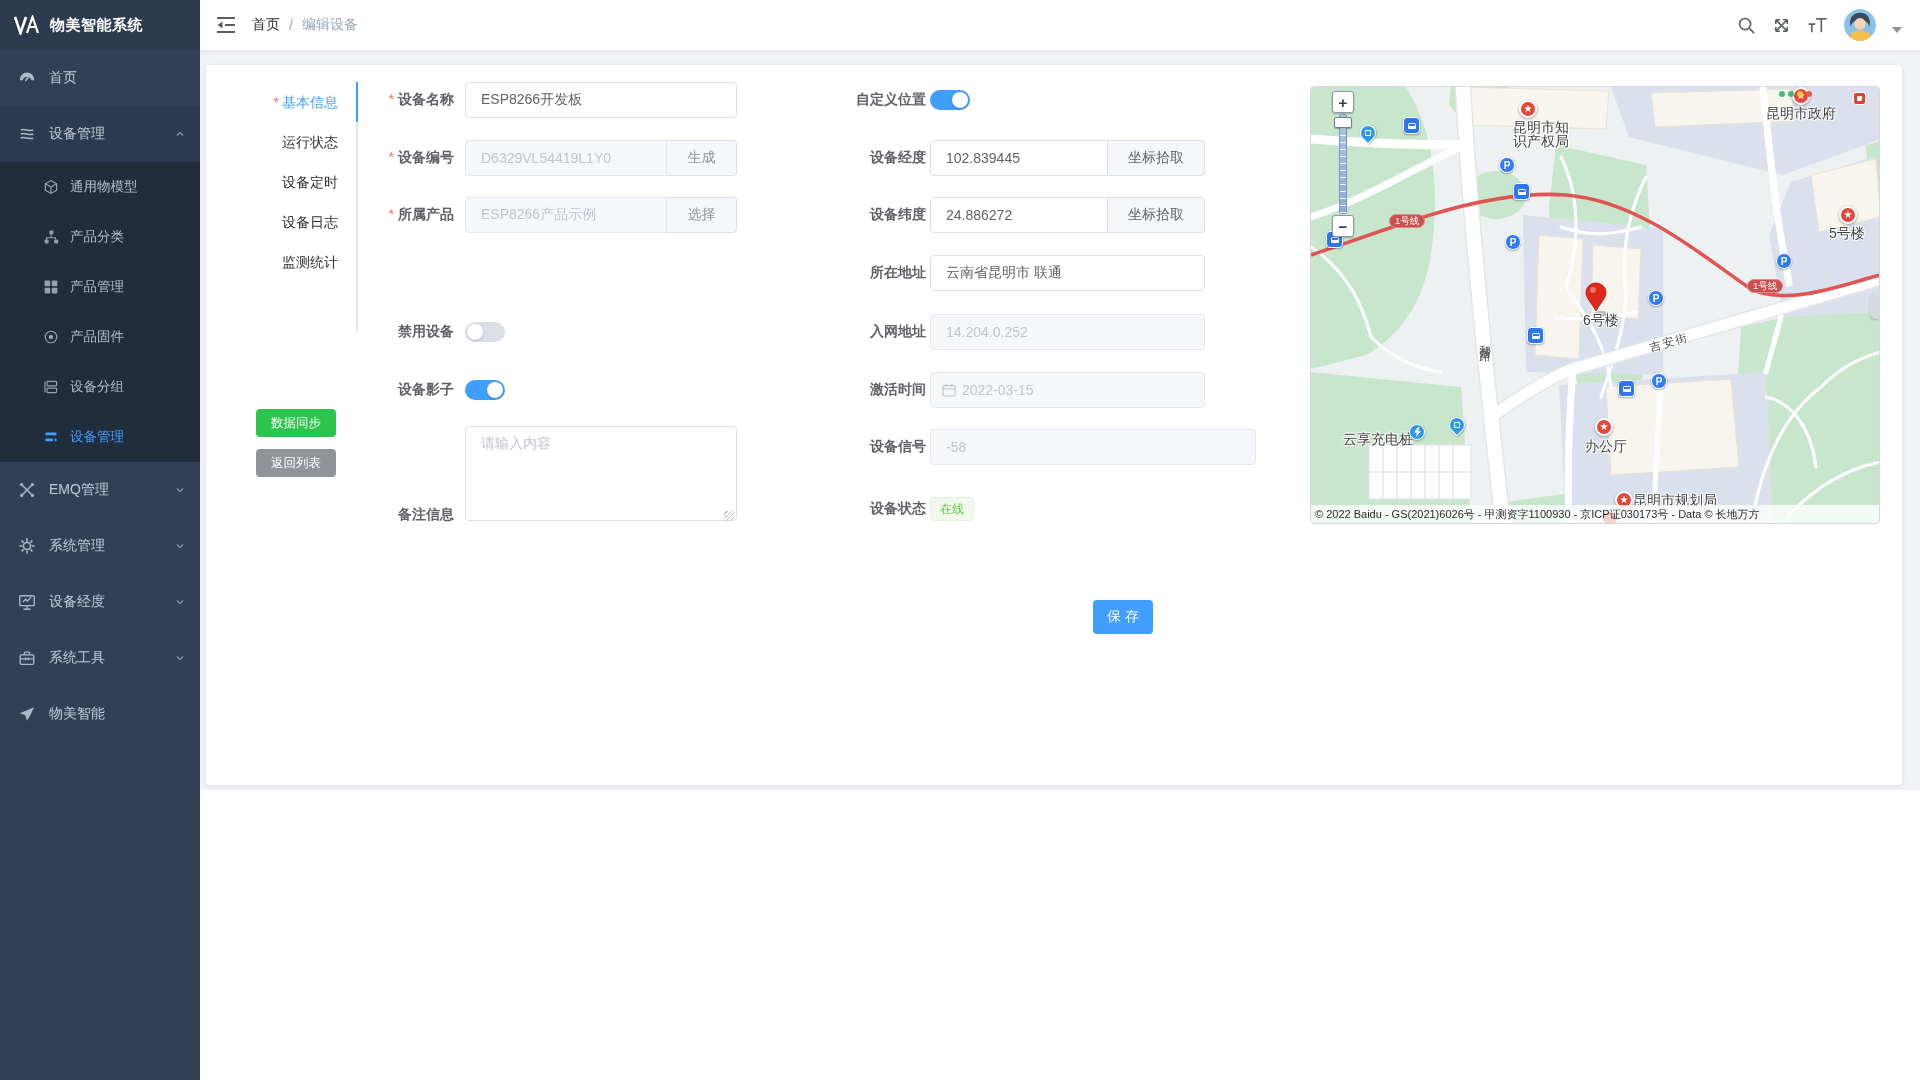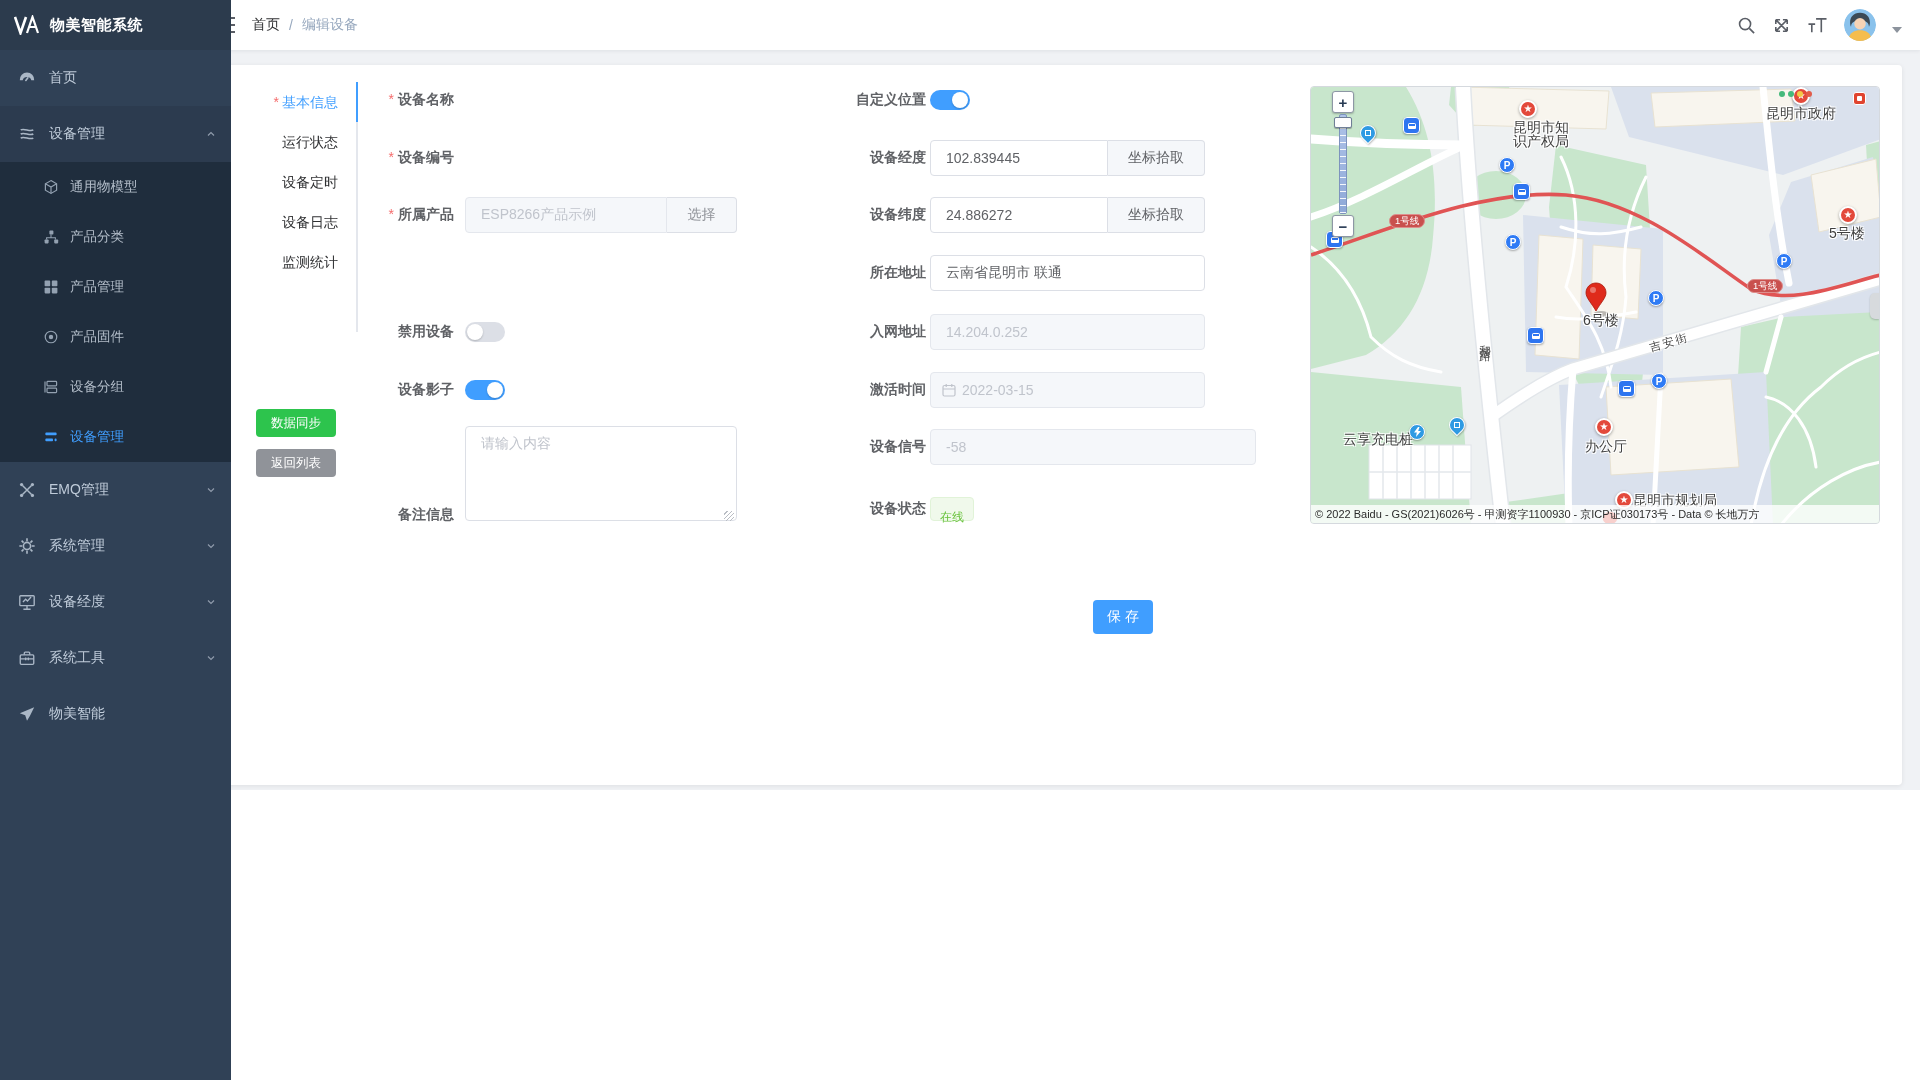--- a/index.html
+++ b/index.html
@@ -1,21 +1,21 @@
 <!DOCTYPE html>
 <html><head>
 <meta charset="utf-8">
 <style>
 *{margin:0;padding:0;box-sizing:border-box}
 html,body{width:1920px;height:1080px;overflow:hidden}
 body{font-family:"Liberation Sans","DejaVu Sans",sans-serif;background:#fff;position:relative;font-size:14px;color:#606266}
 svg{display:block}
 
 
-.sidebar{position:absolute;left:0;top:0;width:231px;height:1080px;background:#304156;z-index:5}
+.sidebar{position:absolute;left:0;top:0;width:200px;height:1080px;background:#304156;z-index:5}
 .logo{height:50px;display:flex;align-items:center;padding-left:14px;background:#2c3b4d}
 .logo-title{color:#fff;font-size:15px;font-weight:bold;margin-left:10px;letter-spacing:.5px}
 .menu-item{display:flex;align-items:center;height:56px;padding:0 14px 0 18px;color:#bfcbd9;cursor:pointer}
 .menu-item .micon{width:18px;height:18px;margin-right:13px;flex:0 0 18px;color:#aab7c6}
 .menu-item .chev{margin-left:auto;color:#8f9bab}
 .menu-item.open-parent{background:rgba(0,0,0,.08)}
 .submenu{background:#1f2d3d}
 .sub-item{height:50px;padding-left:43px;font-size:13.5px;color:#b3bdc9}
 .sub-item .micon{width:16px;height:16px;flex:0 0 16px;margin-right:11px;color:#93a1b1}
 .sub-item.active{color:#409eff}
@@ -68,21 +68,21 @@
 .switch::after{content:"";position:absolute;width:16px;height:16px;border-radius:50%;background:#fff;top:2px;left:2px;box-shadow:0 1px 2px rgba(0,0,0,.2)}
 .switch.on{background:#409eff}
 .switch.on::after{left:auto;right:2px}
 .tarea-wrap{position:relative}
 .tarea{width:272px;height:95px;border:1px solid #dcdfe6;border-radius:4px;padding:8px 15px;font-size:14px;color:#606266;resize:none;outline:none;font-family:inherit}
 .tarea::placeholder{color:#c0c4cc}
 .rz{position:absolute;right:3px;bottom:3px;width:10px;height:10px;cursor:nwse-resize;background:repeating-linear-gradient(135deg,transparent,transparent 2px,#b9bdc4 2px,#b9bdc4 3px)}
 .dateic{margin:0 6px 0 11px}
 .inp.with-ic{display:flex;align-items:center;padding:0}
 .inp.with-ic span{color:#c0c4cc}
-.tag-online{display:inline-block;height:24px;line-height:22px;padding:8px 9px;background:#f0f9eb;border:1px solid #e1f3d8;color:#67c23a;font-size:12px;border-radius:4px}
+.tag-online{display:inline-block;height:24px;line-height:22px;padding:0 9px;background:#f0f9eb;border:1px solid #e1f3d8;color:#67c23a;font-size:12px;border-radius:4px}
 
 
 .map{position:absolute;left:1104px;top:21px;width:570px;height:438px;border:1px solid #d5d9de;border-radius:4px;overflow:hidden;background:#eef1f2}
 .map .mabs{position:absolute}
 .mlabel{font-size:14px;color:#3f3f3f;white-space:nowrap;text-shadow:-1px -1px 0 #fff,1px -1px 0 #fff,-1px 1px 0 #fff,1px 1px 0 #fff;line-height:14px}
 .mlabel.center{text-align:center}
 .road-v{writing-mode:vertical-rl;font-size:11.5px;color:#4a4a4a;letter-spacing:3px;text-shadow:-1px -1px 0 #fff,1px -1px 0 #fff,-1px 1px 0 #fff,1px 1px 0 #fff}
 .road-d{font-size:11.5px;color:#4a4a4a;letter-spacing:2px;transform:rotate(-16deg);text-shadow:-1px -1px 0 #fff,1px -1px 0 #fff,-1px 1px 0 #fff,1px 1px 0 #fff}
 .star-poi{width:18px;height:18px;border-radius:50%;background:#e3493b;border:2px solid #fff;box-shadow:0 1px 3px rgba(0,0,0,.35);color:#fff;font-size:10px;line-height:14px;text-align:center}
 .star-poi::after{content:"★"}
@@ -280,23 +280,28 @@
   <div class="tab" style="top:137px"><span>设备日志</span></div>
   <div class="tab" style="top:177px"><span>监测统计</span></div>
   <div class="tab-divider"></div>
   <div class="tab-bar"></div>
 
   <button class="btn btn-sync">数据同步</button>
   <button class="btn btn-back">返回列表</button>
 
   <div class="frow col-l" style="top:17px">
     <label class="flabel req">设备名称</label>
+    <input class="inp" style="width: 272px;" value="ESP8266开发板">
   </div>
   <div class="frow col-l" style="top:75px">
     <label class="flabel req">设备编号</label>
+    <div class="fctrl grp">
+      <input class="inp dis" style="width: 202px;" disabled="" value="D6329VL54419L1Y0">
+      <div class="append" style="width:70px">生成</div>
+    </div>
   </div>
   <div class="frow col-l" style="top:132px">
     <label class="flabel req">所属产品</label>
     <div class="fctrl grp">
       <input class="inp dis" style="width: 202px;" disabled="" value="ESP8266产品示例">
       <div class="append" style="width:70px">选择</div>
     </div>
   </div>
   <div class="frow col-l" style="top:249px">
     <label class="flabel">禁用设备</label>

